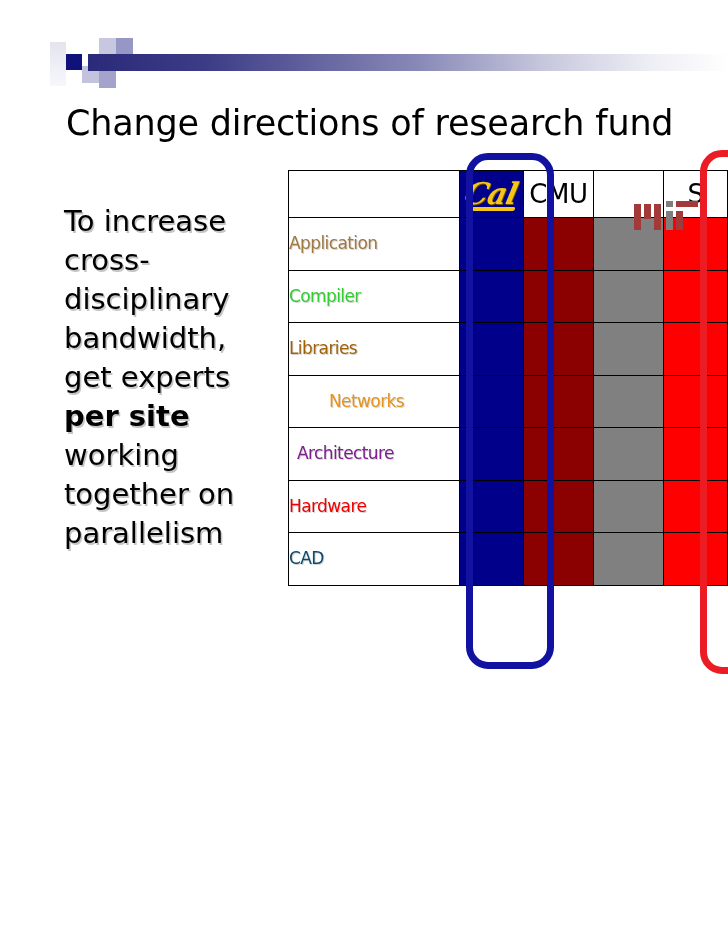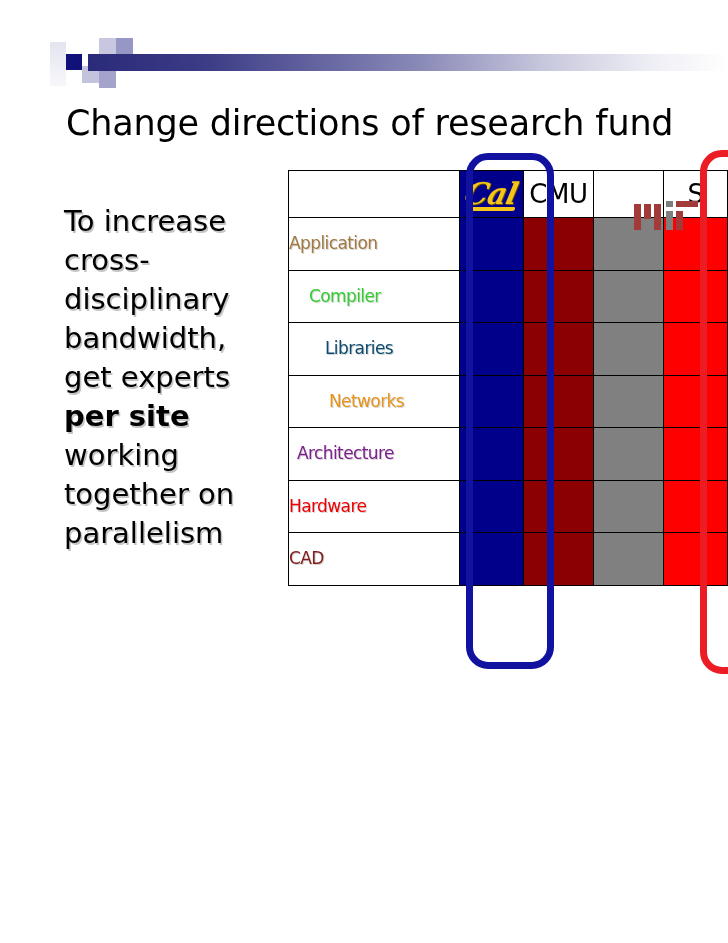--- a/index.html
+++ b/index.html
@@ -248,28 +248,28 @@
     </thead>
     <tbody>
         <tr class="drow">
           <td class="lbl" style="color: rgb(160, 120, 64);">Application</td>
           <td class="cell-cal"></td>
           <td class="cell-cmu"></td>
           <td class="cell-mit"></td>
           <td class="cell-s"></td>
         </tr>
         <tr class="drow">
-          <td class="lbl" style="color: rgb(51, 204, 51); padding-left: 20px;">Compiler</td>
-          <td class="cell-cal"></td>
-          <td class="cell-cmu"></td>
-          <td class="cell-mit"></td>
-          <td class="cell-s"></td>
-        </tr>
-        <tr class="drow">
-          <td class="lbl" style="color: #0c4a6e; padding-left: 36px;">Libraries</td>
+          <td class="lbl" style="color: rgb(51, 204, 51);">Compiler</td>
+          <td class="cell-cal"></td>
+          <td class="cell-cmu"></td>
+          <td class="cell-mit"></td>
+          <td class="cell-s"></td>
+        </tr>
+        <tr class="drow">
+          <td class="lbl" style="color: #a16207;">Libraries</td>
           <td class="cell-cal"></td>
           <td class="cell-cmu"></td>
           <td class="cell-mit"></td>
           <td class="cell-s"></td>
         </tr>
         <tr class="drow">
           <td class="lbl" style="color: rgb(232, 148, 28); padding-left: 40px;">Networks</td>
           <td class="cell-cal"></td>
           <td class="cell-cmu"></td>
           <td class="cell-mit"></td>
@@ -283,21 +283,21 @@
           <td class="cell-s"></td>
         </tr>
         <tr class="drow">
           <td class="lbl" style="color: rgb(238, 0, 0);">Hardware</td>
           <td class="cell-cal"></td>
           <td class="cell-cmu"></td>
           <td class="cell-mit"></td>
           <td class="cell-s"></td>
         </tr>
         <tr class="drow">
-          <td class="lbl" style="color: #7f1d1d;">CAD</td>
+          <td class="lbl" style="color: #0c4a6e;">CAD</td>
           <td class="cell-cal"></td>
           <td class="cell-cmu"></td>
           <td class="cell-mit"></td>
           <td class="cell-s"></td>
         </tr>
       </tbody>
   </table>
 
   <div class="hl hl-blue"></div>
   <div class="hl hl-red"></div>

